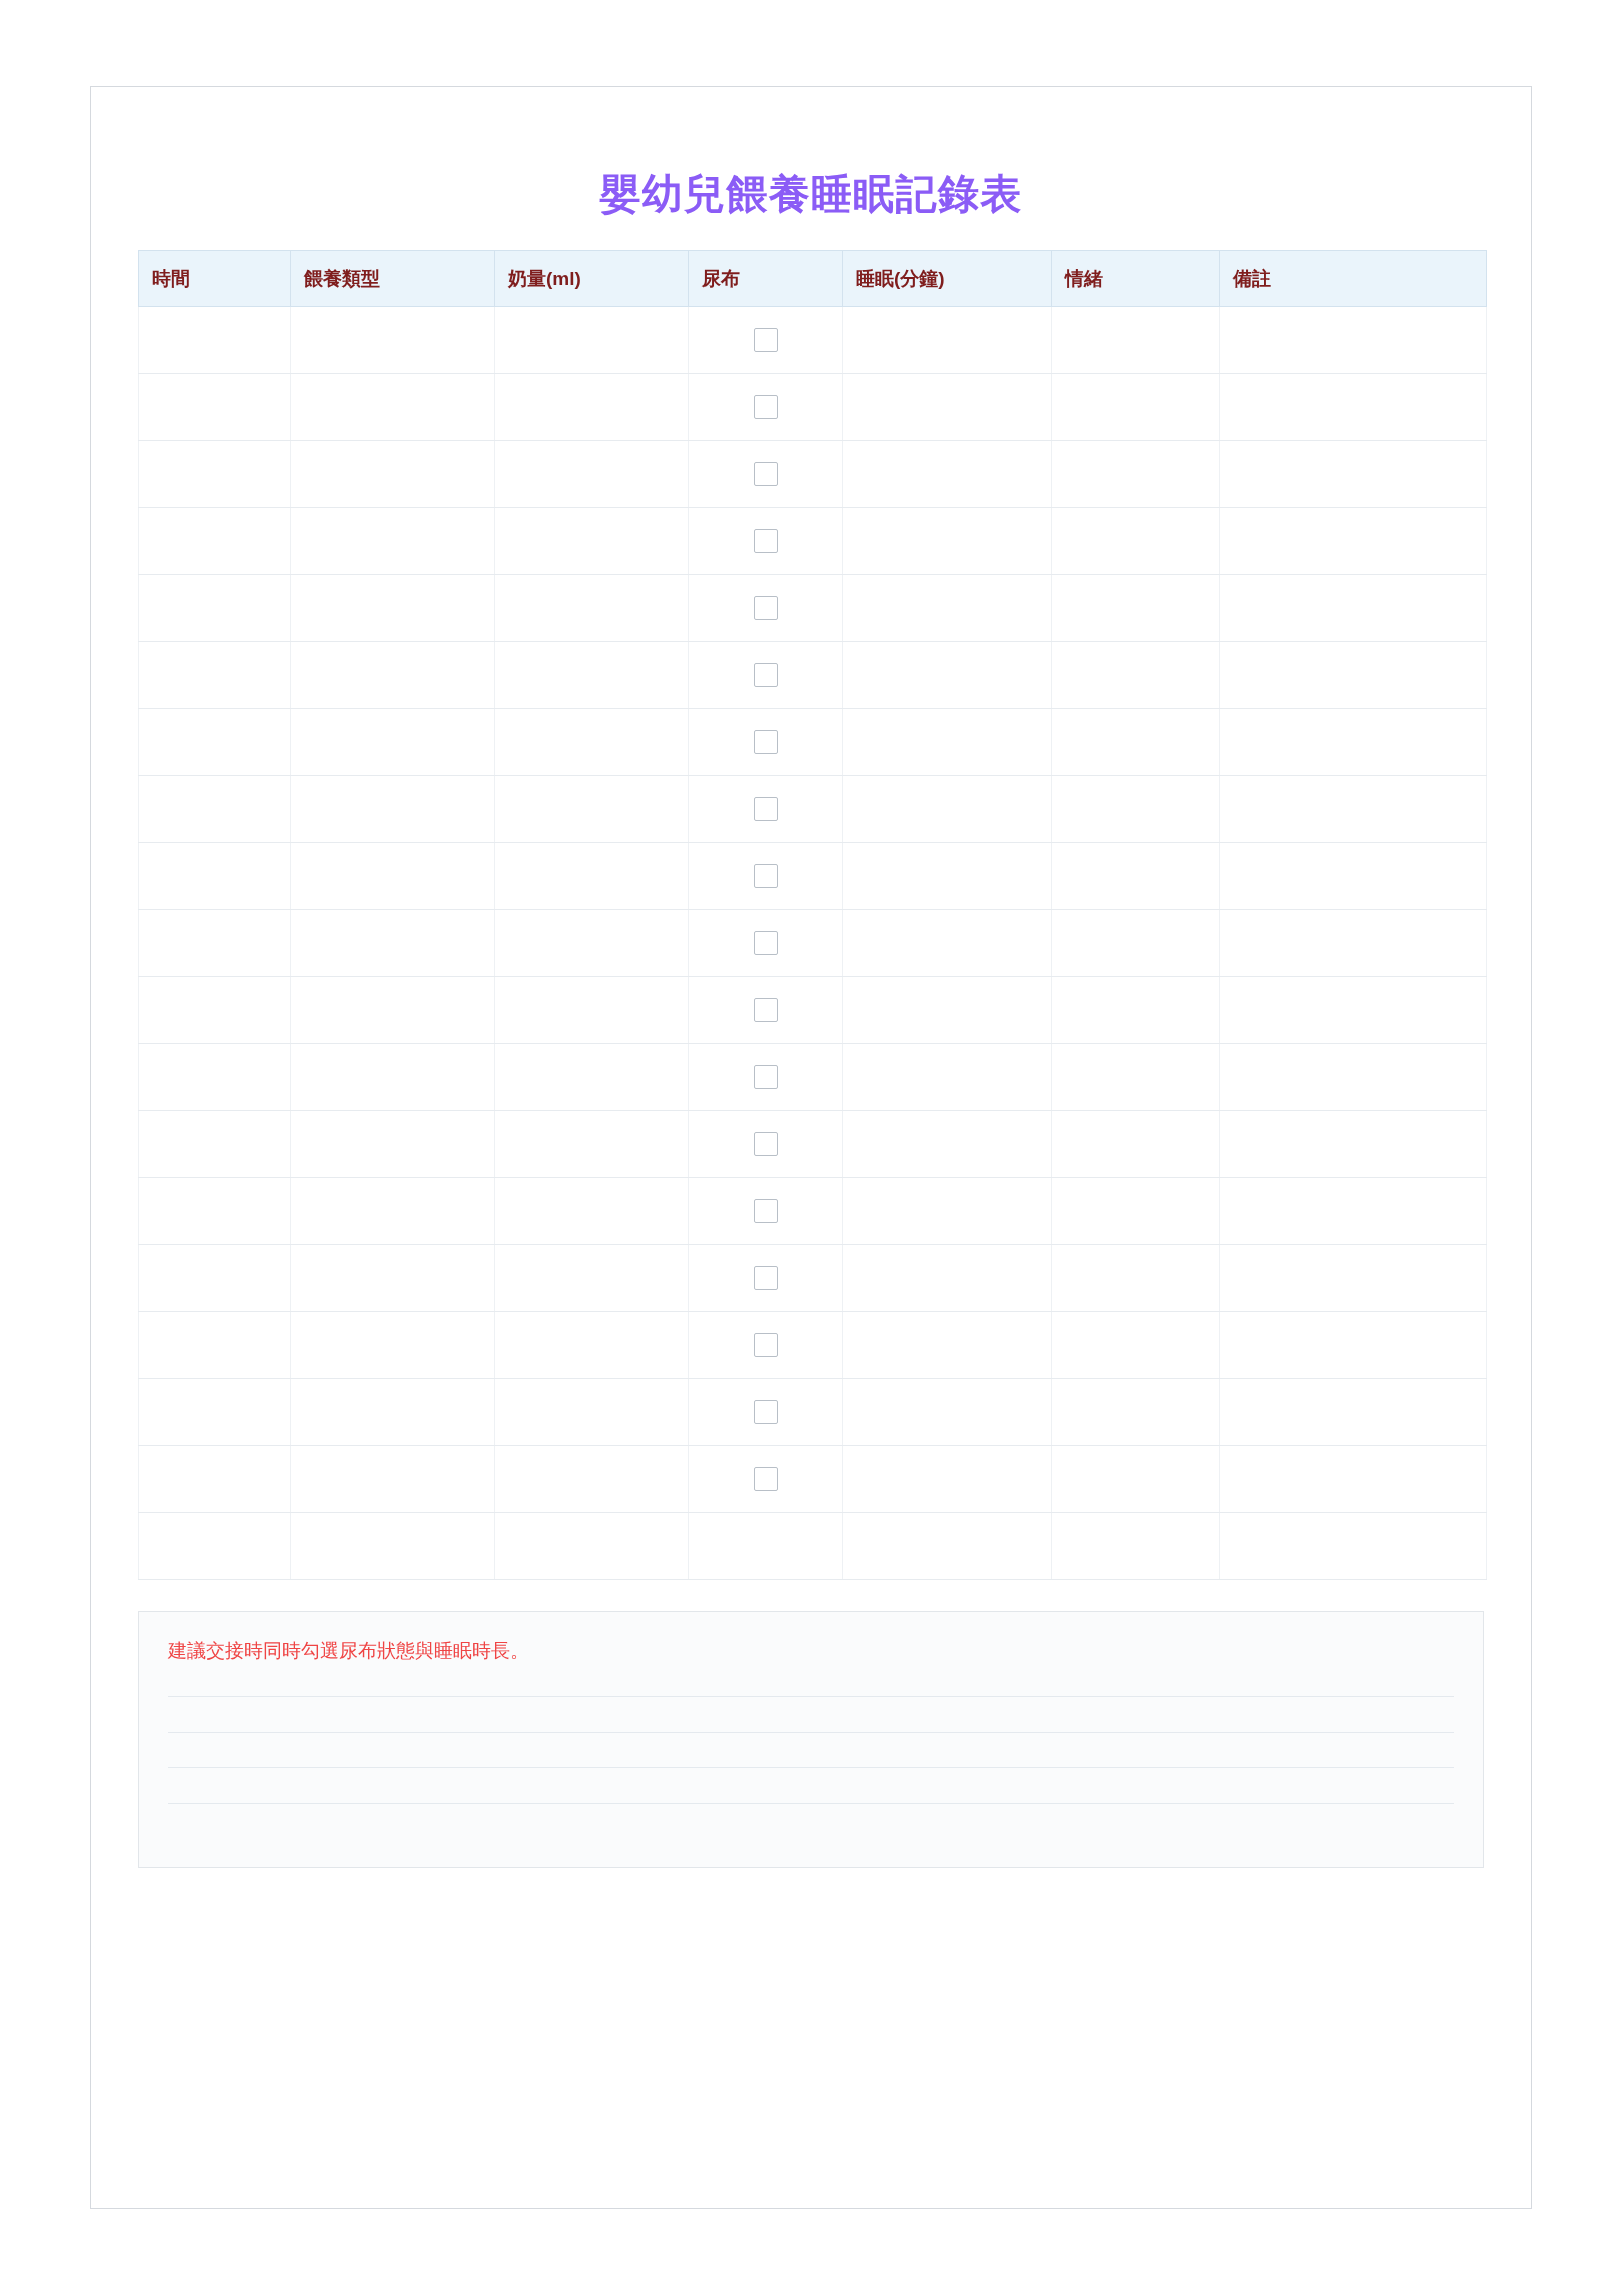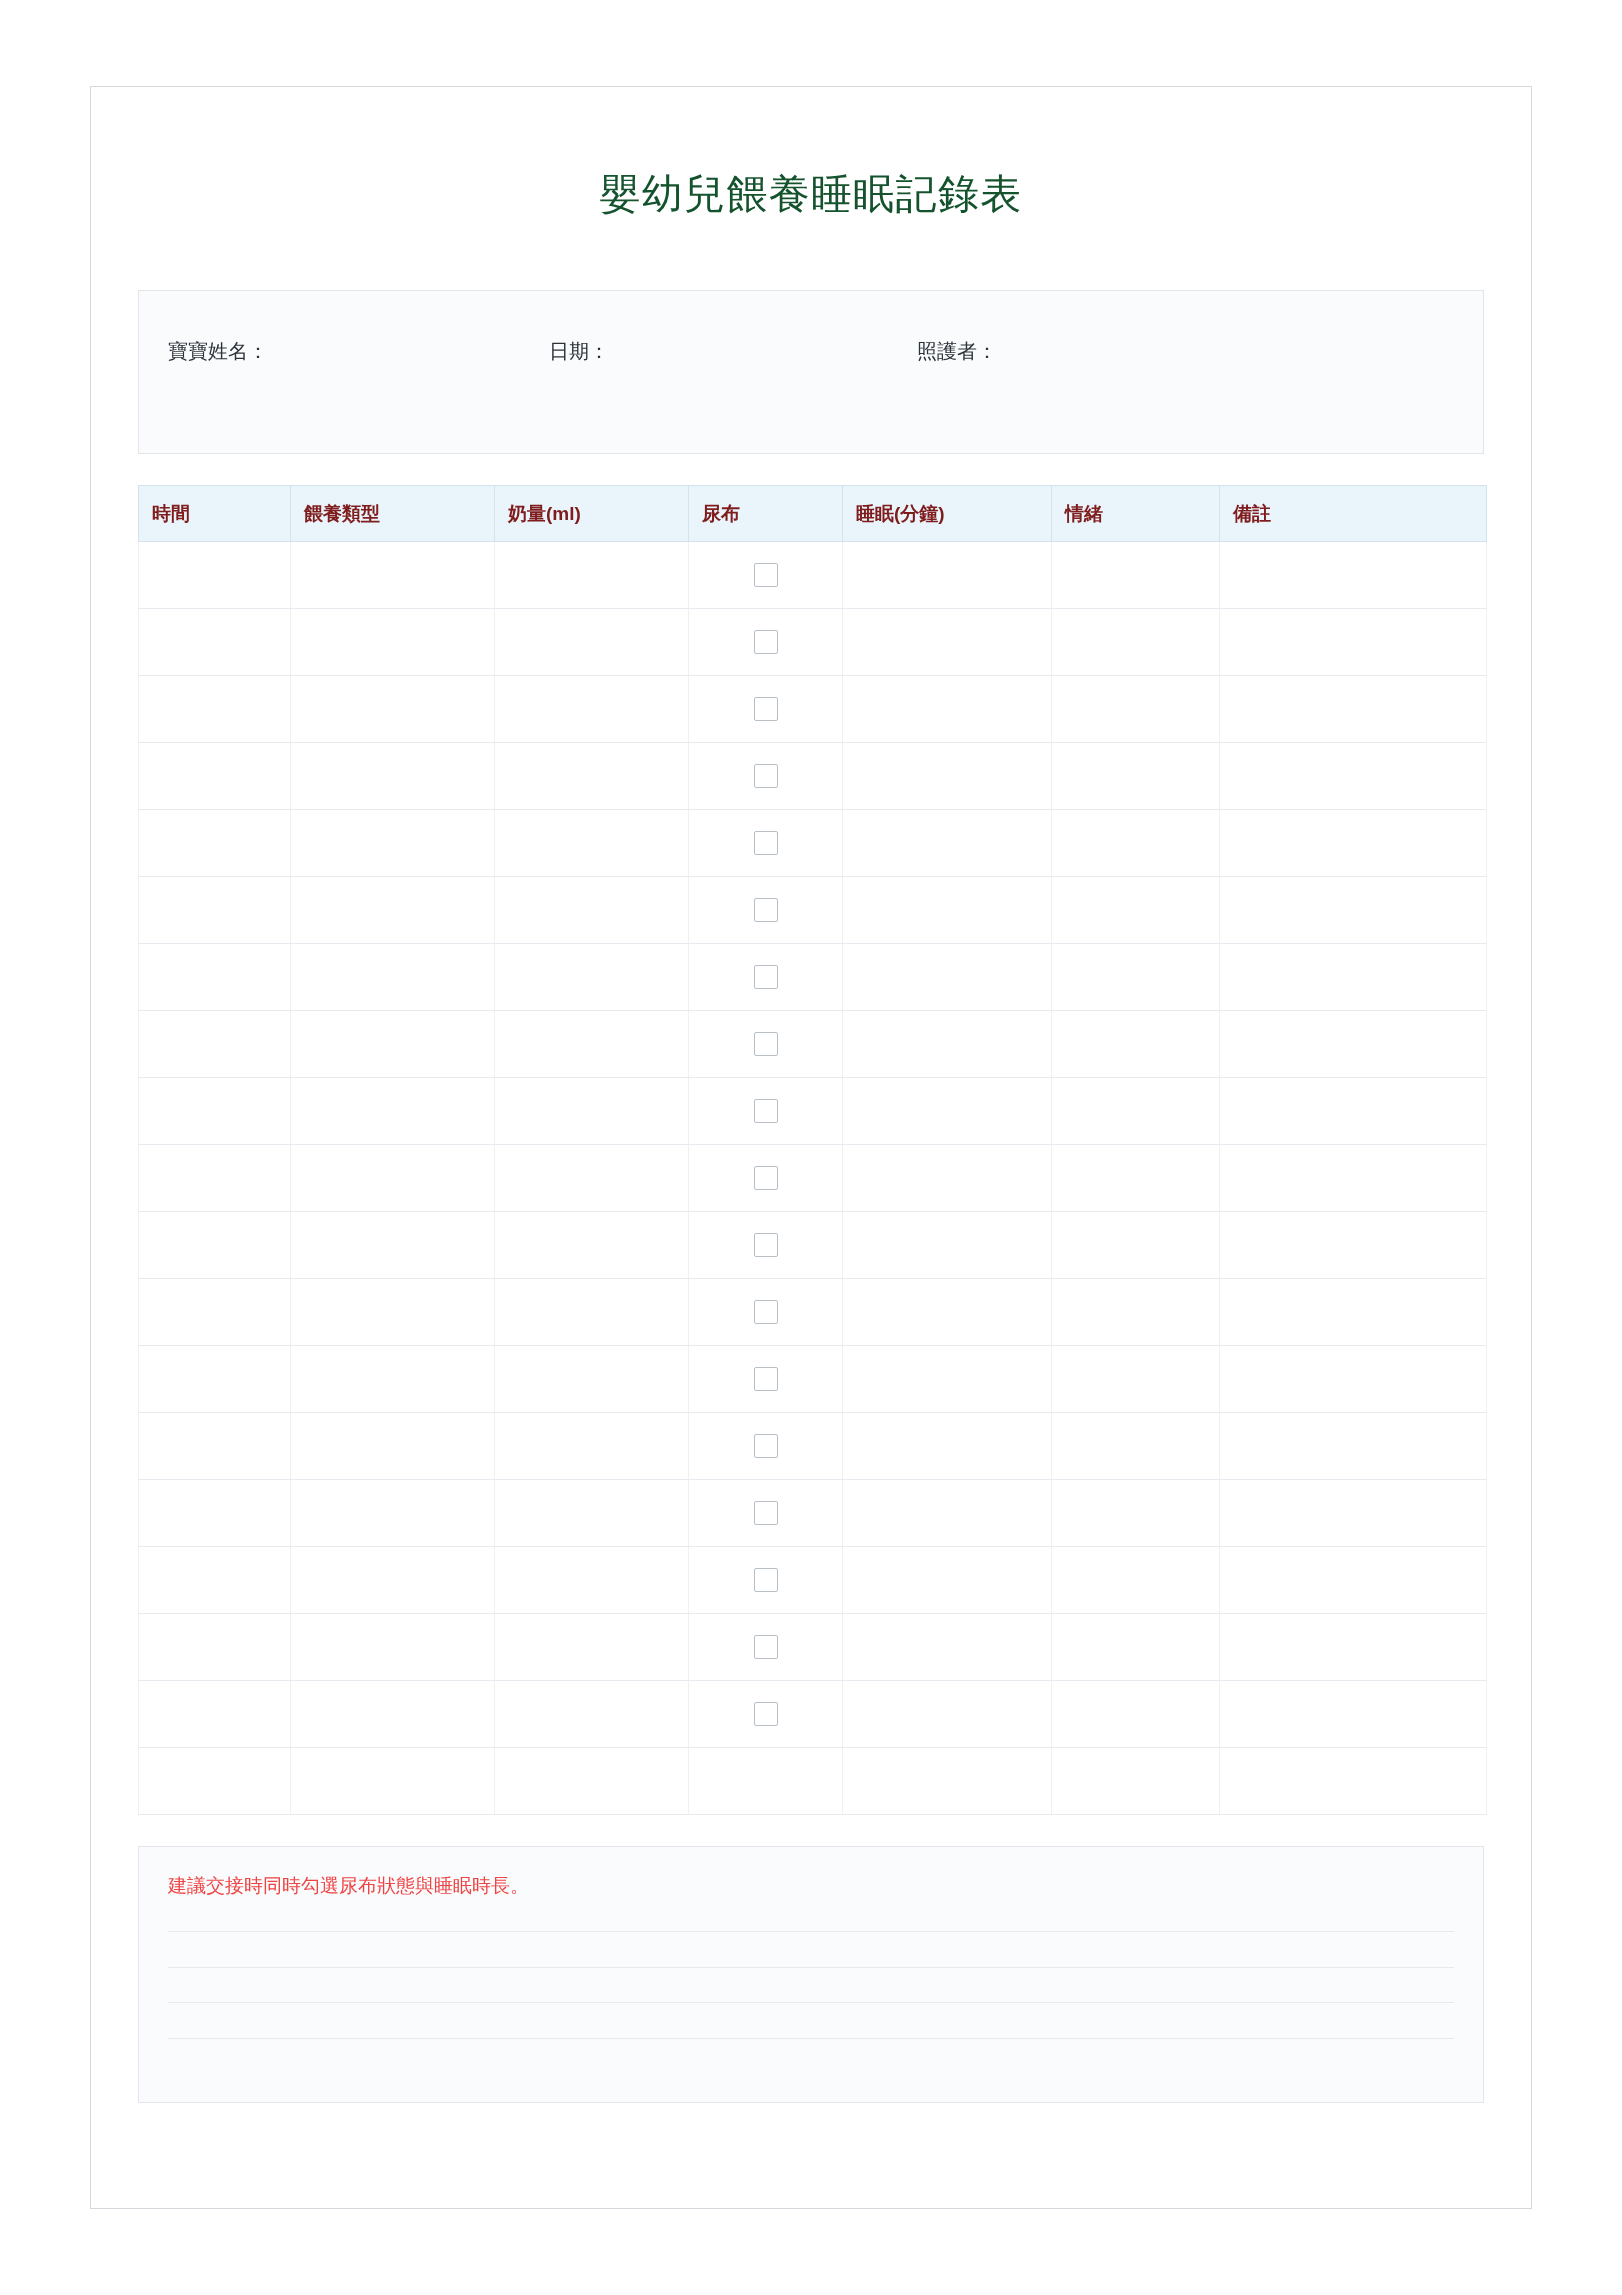--- a/index.html
+++ b/index.html
@@ -27,23 +27,23 @@
   }
 
   .page-inner {
     padding: 39px 47px 0 47px;
   }
 
   
   .title {
     text-align: center;
     font-size: 41px;
-    font-weight: normal;
+    font-weight: bold;
     letter-spacing: 1.3px;
-    color: #14532d;
+    color: #8b5cf6;
     margin: 44px 0 0 0;
     line-height: 1.2;
   }
 
   
   .meta-box {
     margin-top: 71px;
     border: 1.3px solid #e2e6ea;
     background: #fafbfc;
     height: 164px;
@@ -149,27 +149,20 @@
   }
 </style>
 </head>
 <body>
 
 <div class="page">
   <div class="page-inner">
 
     <h1 class="title">嬰幼兒餵養睡眠記錄表</h1>
 
-    <div class="meta-box">
-      <div class="meta-row">
-        <span class="meta-item m1">寶寶姓名：</span>
-        <span class="meta-item m2">日期：</span>
-        <span class="meta-item m3">照護者：</span>
-      </div>
-    </div>
 
     <table class="log">
       <colgroup>
         <col class="c-time">
           <col class="c-type">
           <col class="c-amount">
           <col class="c-diaper">
         <col class="c-sleep">
           <col class="c-mood">
           <col class="c-note">

